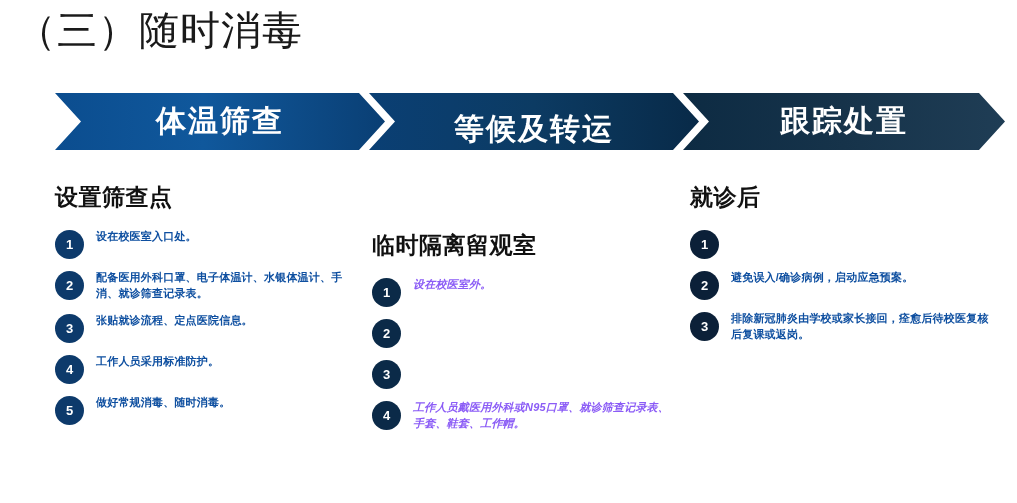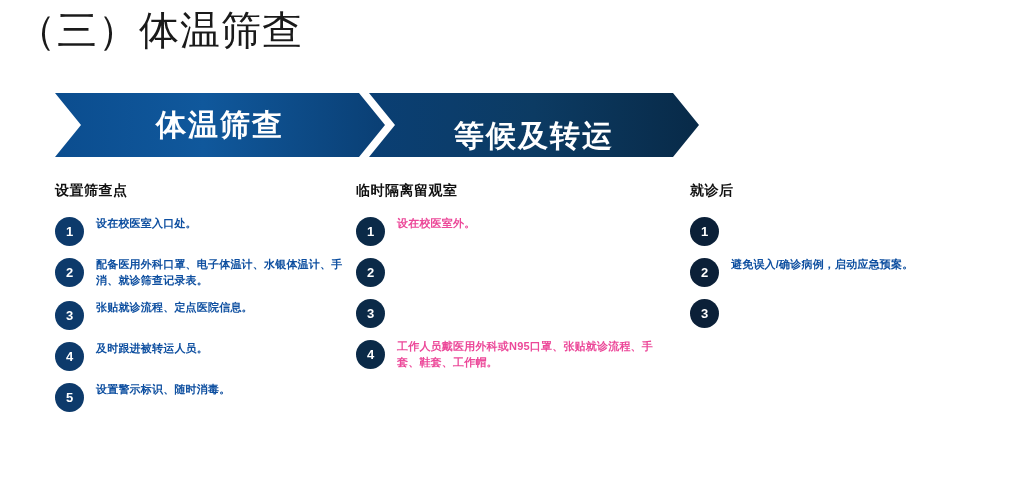--- a/index.html
+++ b/index.html
@@ -28,21 +28,21 @@
   #flow {
     position: absolute;
     left: 55px;
     top: 93px;
     width: 950px;
     height: 72px;
   }
   .chevron {
     position: absolute;
     top: 0;
-    height: 64px;
+    height: 57px;
     display: flex;
     align-items: center;
     justify-content: center;
     color: #ffffff;
     font-size: 30px;
     font-weight: bold;
     letter-spacing: 2px;
     box-sizing: border-box;
     clip-path: polygon(0 0, calc(100% - 26px) 0, 100% 50%, calc(100% - 26px) 100%, 0 100%, 26px 50%);
   }
@@ -62,24 +62,24 @@
     left: 628px;
     width: 322px;
     background: linear-gradient(90deg, #0d2b43 0%, #16334a 50%, #1f3d55 100%);
   }
   .col {
     position: absolute;
     top: 182px;
     width: 300px;
   }
   .col-1 { left: 55px; }
-  .col-2 { left: 356px; }
+  .col-2 { left: 372px; margin-top: 48px; }
   .col-3 { left: 690px; }
   .col-head {
-    font-size: 14px;
+    font-size: 23px;
     font-weight: bold;
     color: #111111;
     margin-bottom: 16px;
     letter-spacing: 0.5px;
   }
   .items {
     position: relative;
   }
   .item {
     display: flex;
@@ -104,90 +104,94 @@
   .col-1 .bullet { background: #0d3a6b; }
   .col-2 .bullet { background: #0b2a48; }
   .col-3 .bullet { background: #0b2038; }
   .item-text {
     font-size: 11px;
     line-height: 1.45;
     font-weight: bold;
     color: #0e4fa0;
     letter-spacing: 0.2px;
   }
-  .col-2 .item-text { color: #ec4899; }
+  .col-2 .item-text { color: #8b5cf6; font-style: italic; }
   .col-3 .item-text { color: #0e4fa0; }
 </style>
 </head>
 <body>
 
-<div id="page-title">（三）体温筛查</div>
+<div id="page-title">（三）随时消毒</div>
 
 <div id="flow">
   <div class="chevron chev-1">
     <span>体温筛查</span>
   </div>
   <div class="chevron chev-2">
     <span>等候及转运</span>
+  </div>
+  <div class="chevron chev-3">
+    <span>跟踪处置</span>
   </div>
 </div>
 
 <div class="col col-1">
   <div class="col-head">设置筛查点</div>
   <div class="items">
     <div class="item">
       <div class="bullet">1</div>
       <div class="item-text">设在校医室入口处。</div>
     </div>
     <div class="item">
       <div class="bullet">2</div>
       <div class="item-text">配备医用外科口罩、电子体温计、水银体温计、手消、就诊筛查记录表。</div>
     </div>
     <div class="item">
       <div class="bullet">3</div>
       <div class="item-text">张贴就诊流程、定点医院信息。</div>
     </div>
     <div class="item">
       <div class="bullet">4</div>
-      <div class="item-text">及时跟进被转运人员。</div>
+      <div class="item-text">工作人员采用标准防护。</div>
     </div>
     <div class="item">
       <div class="bullet">5</div>
-      <div class="item-text">设置警示标识、随时消毒。</div>
+      <div class="item-text">做好常规消毒、随时消毒。</div>
     </div>
   </div>
 </div>
 
 <div class="col col-2">
   <div class="col-head">临时隔离留观室</div>
   <div class="items">
     <div class="item">
       <div class="bullet">1</div>
       <div class="item-text">设在校医室外。</div>
     </div>
     <div class="item">
       <div class="bullet">2</div>
     </div>
     <div class="item">
       <div class="bullet">3</div>
     </div>
     <div class="item">
       <div class="bullet">4</div>
-      <div class="item-text">工作人员戴医用外科或N95口罩、张贴就诊流程、手套、鞋套、工作帽。</div>
+      <div class="item-text">工作人员戴医用外科或N95口罩、就诊筛查记录表、手套、鞋套、工作帽。</div>
     </div>
   </div>
 </div>
 
 <div class="col col-3">
   <div class="col-head">就诊后</div>
   <div class="items">
     <div class="item">
       <div class="bullet">1</div>
     </div>
     <div class="item">
       <div class="bullet">2</div>
       <div class="item-text">避免误入/确诊病例，启动应急预案。</div>
     </div>
     <div class="item">
       <div class="bullet">3</div>
+      <div class="item-text">排除新冠肺炎由学校或家长接回，痊愈后待校医复核后复课或返岗。</div>
     </div>
   </div>
 </div>
 
 </body></html>

